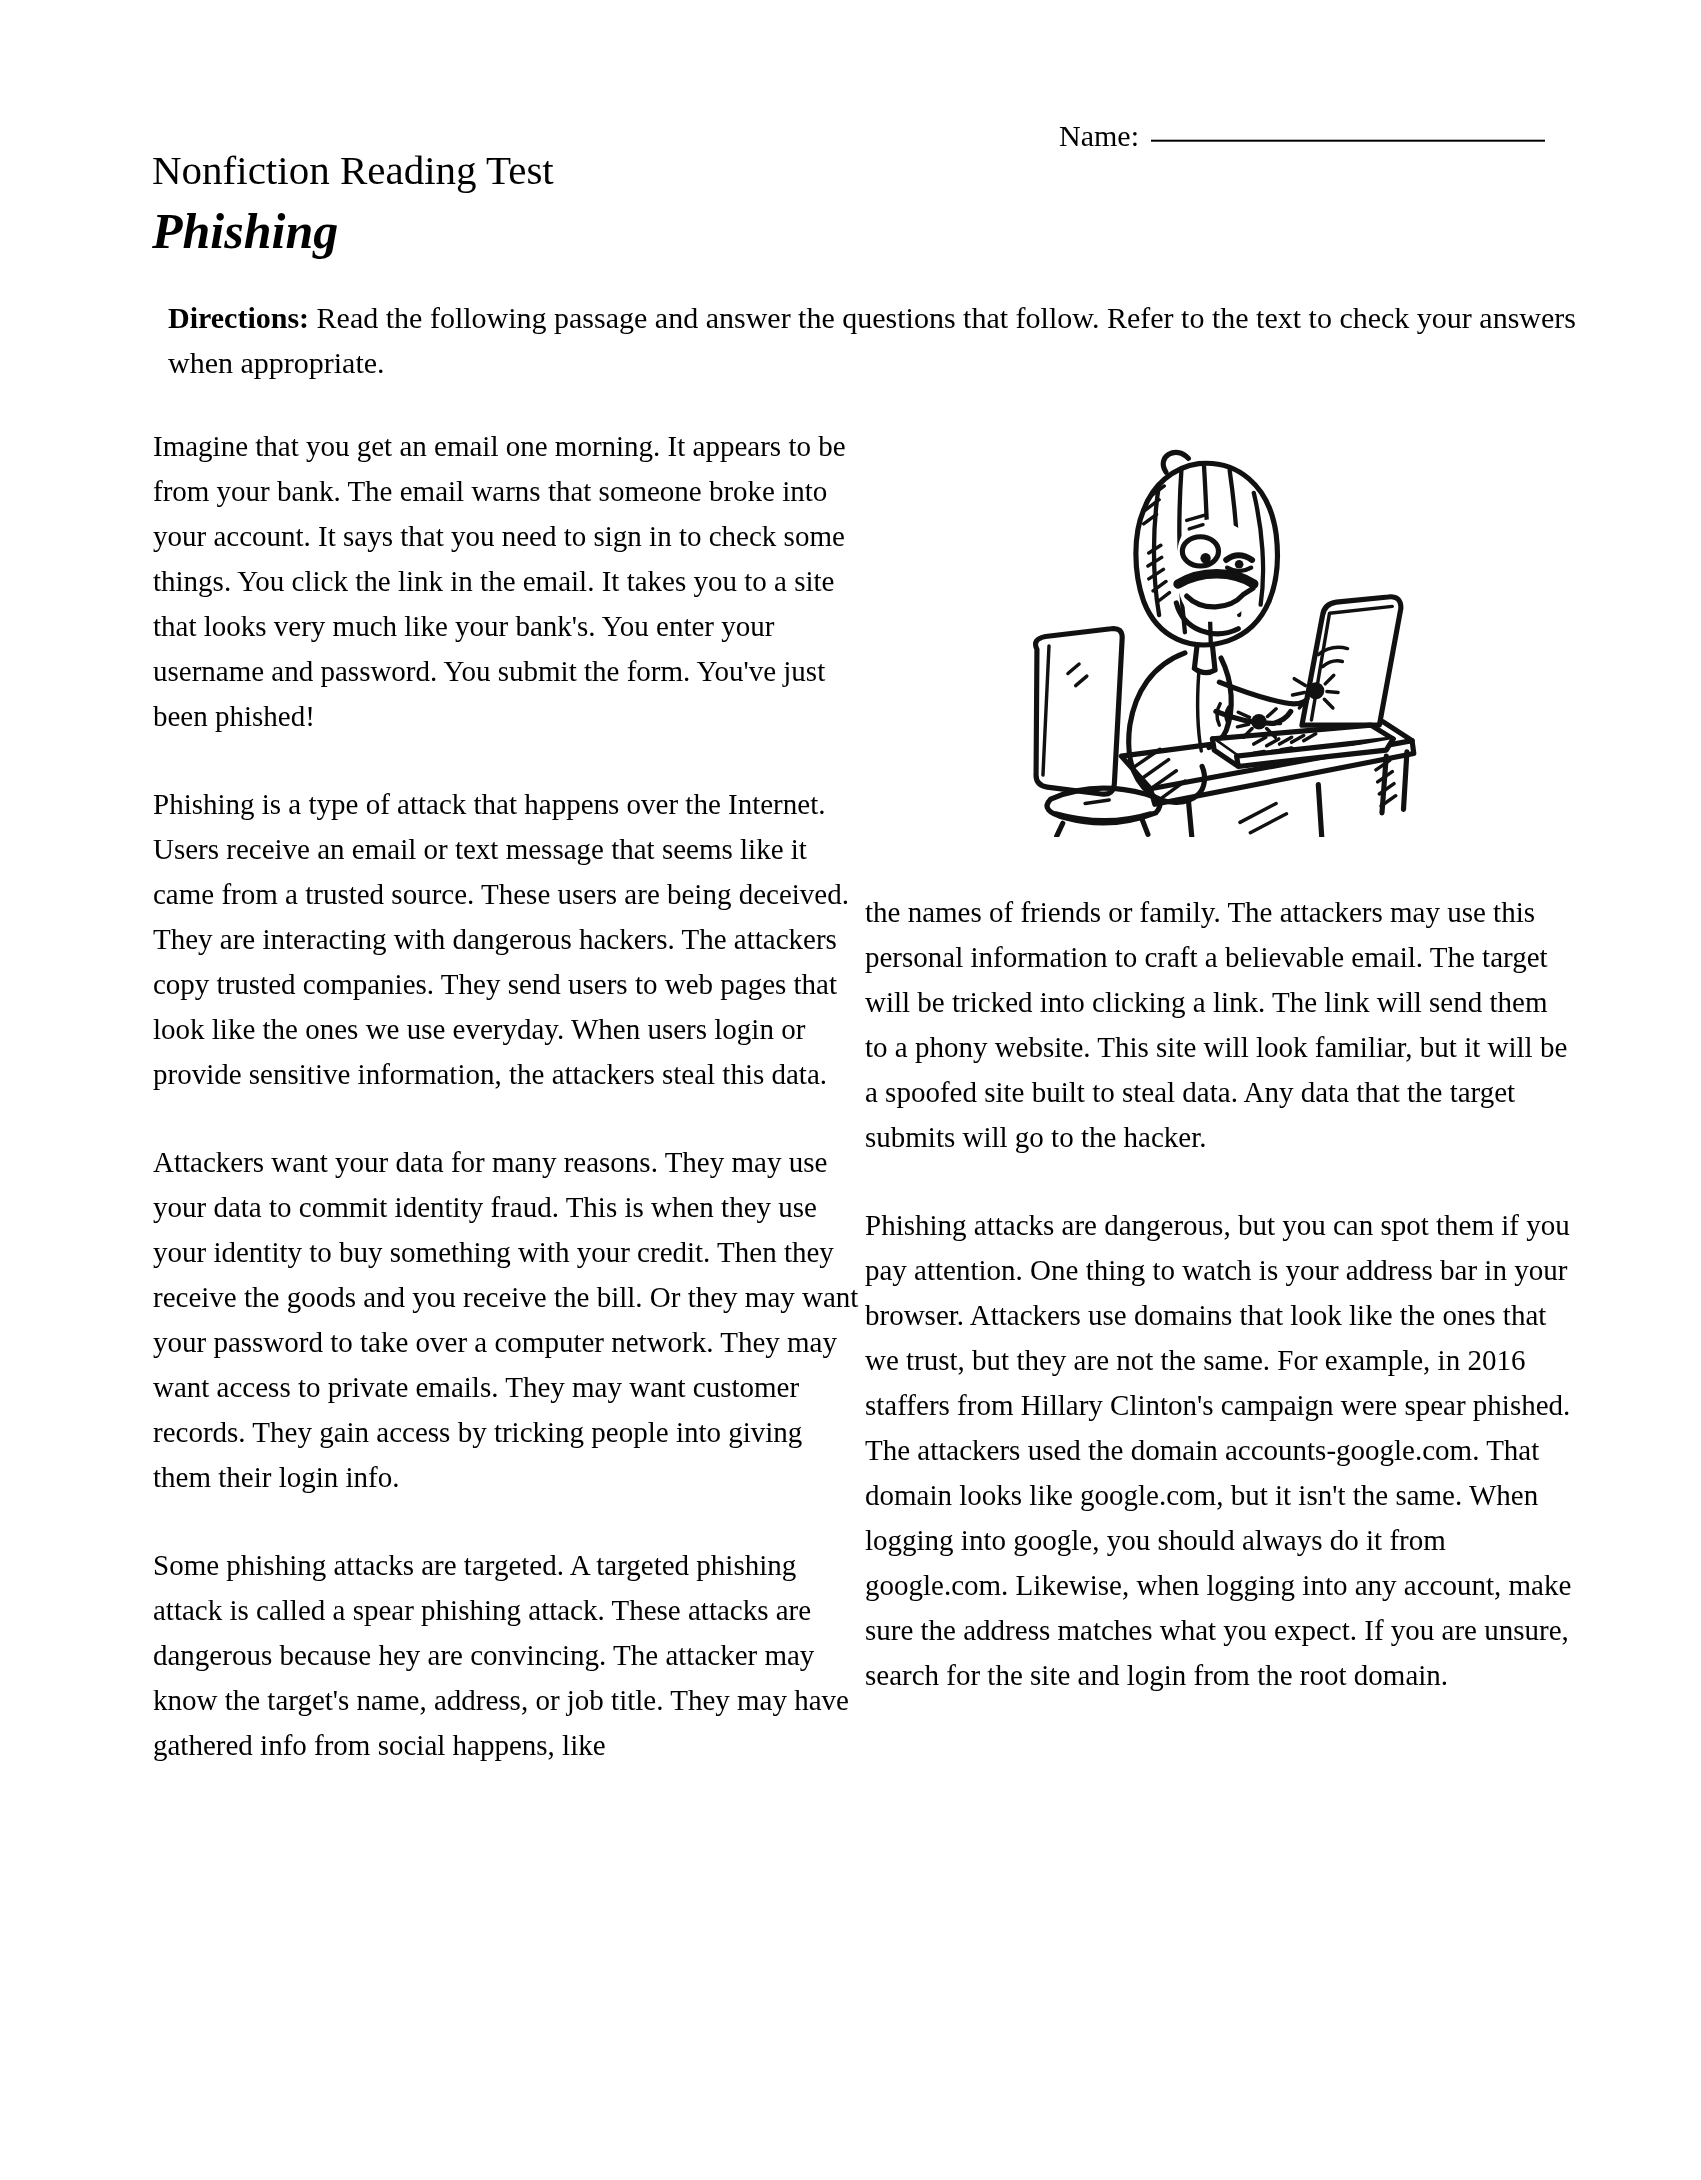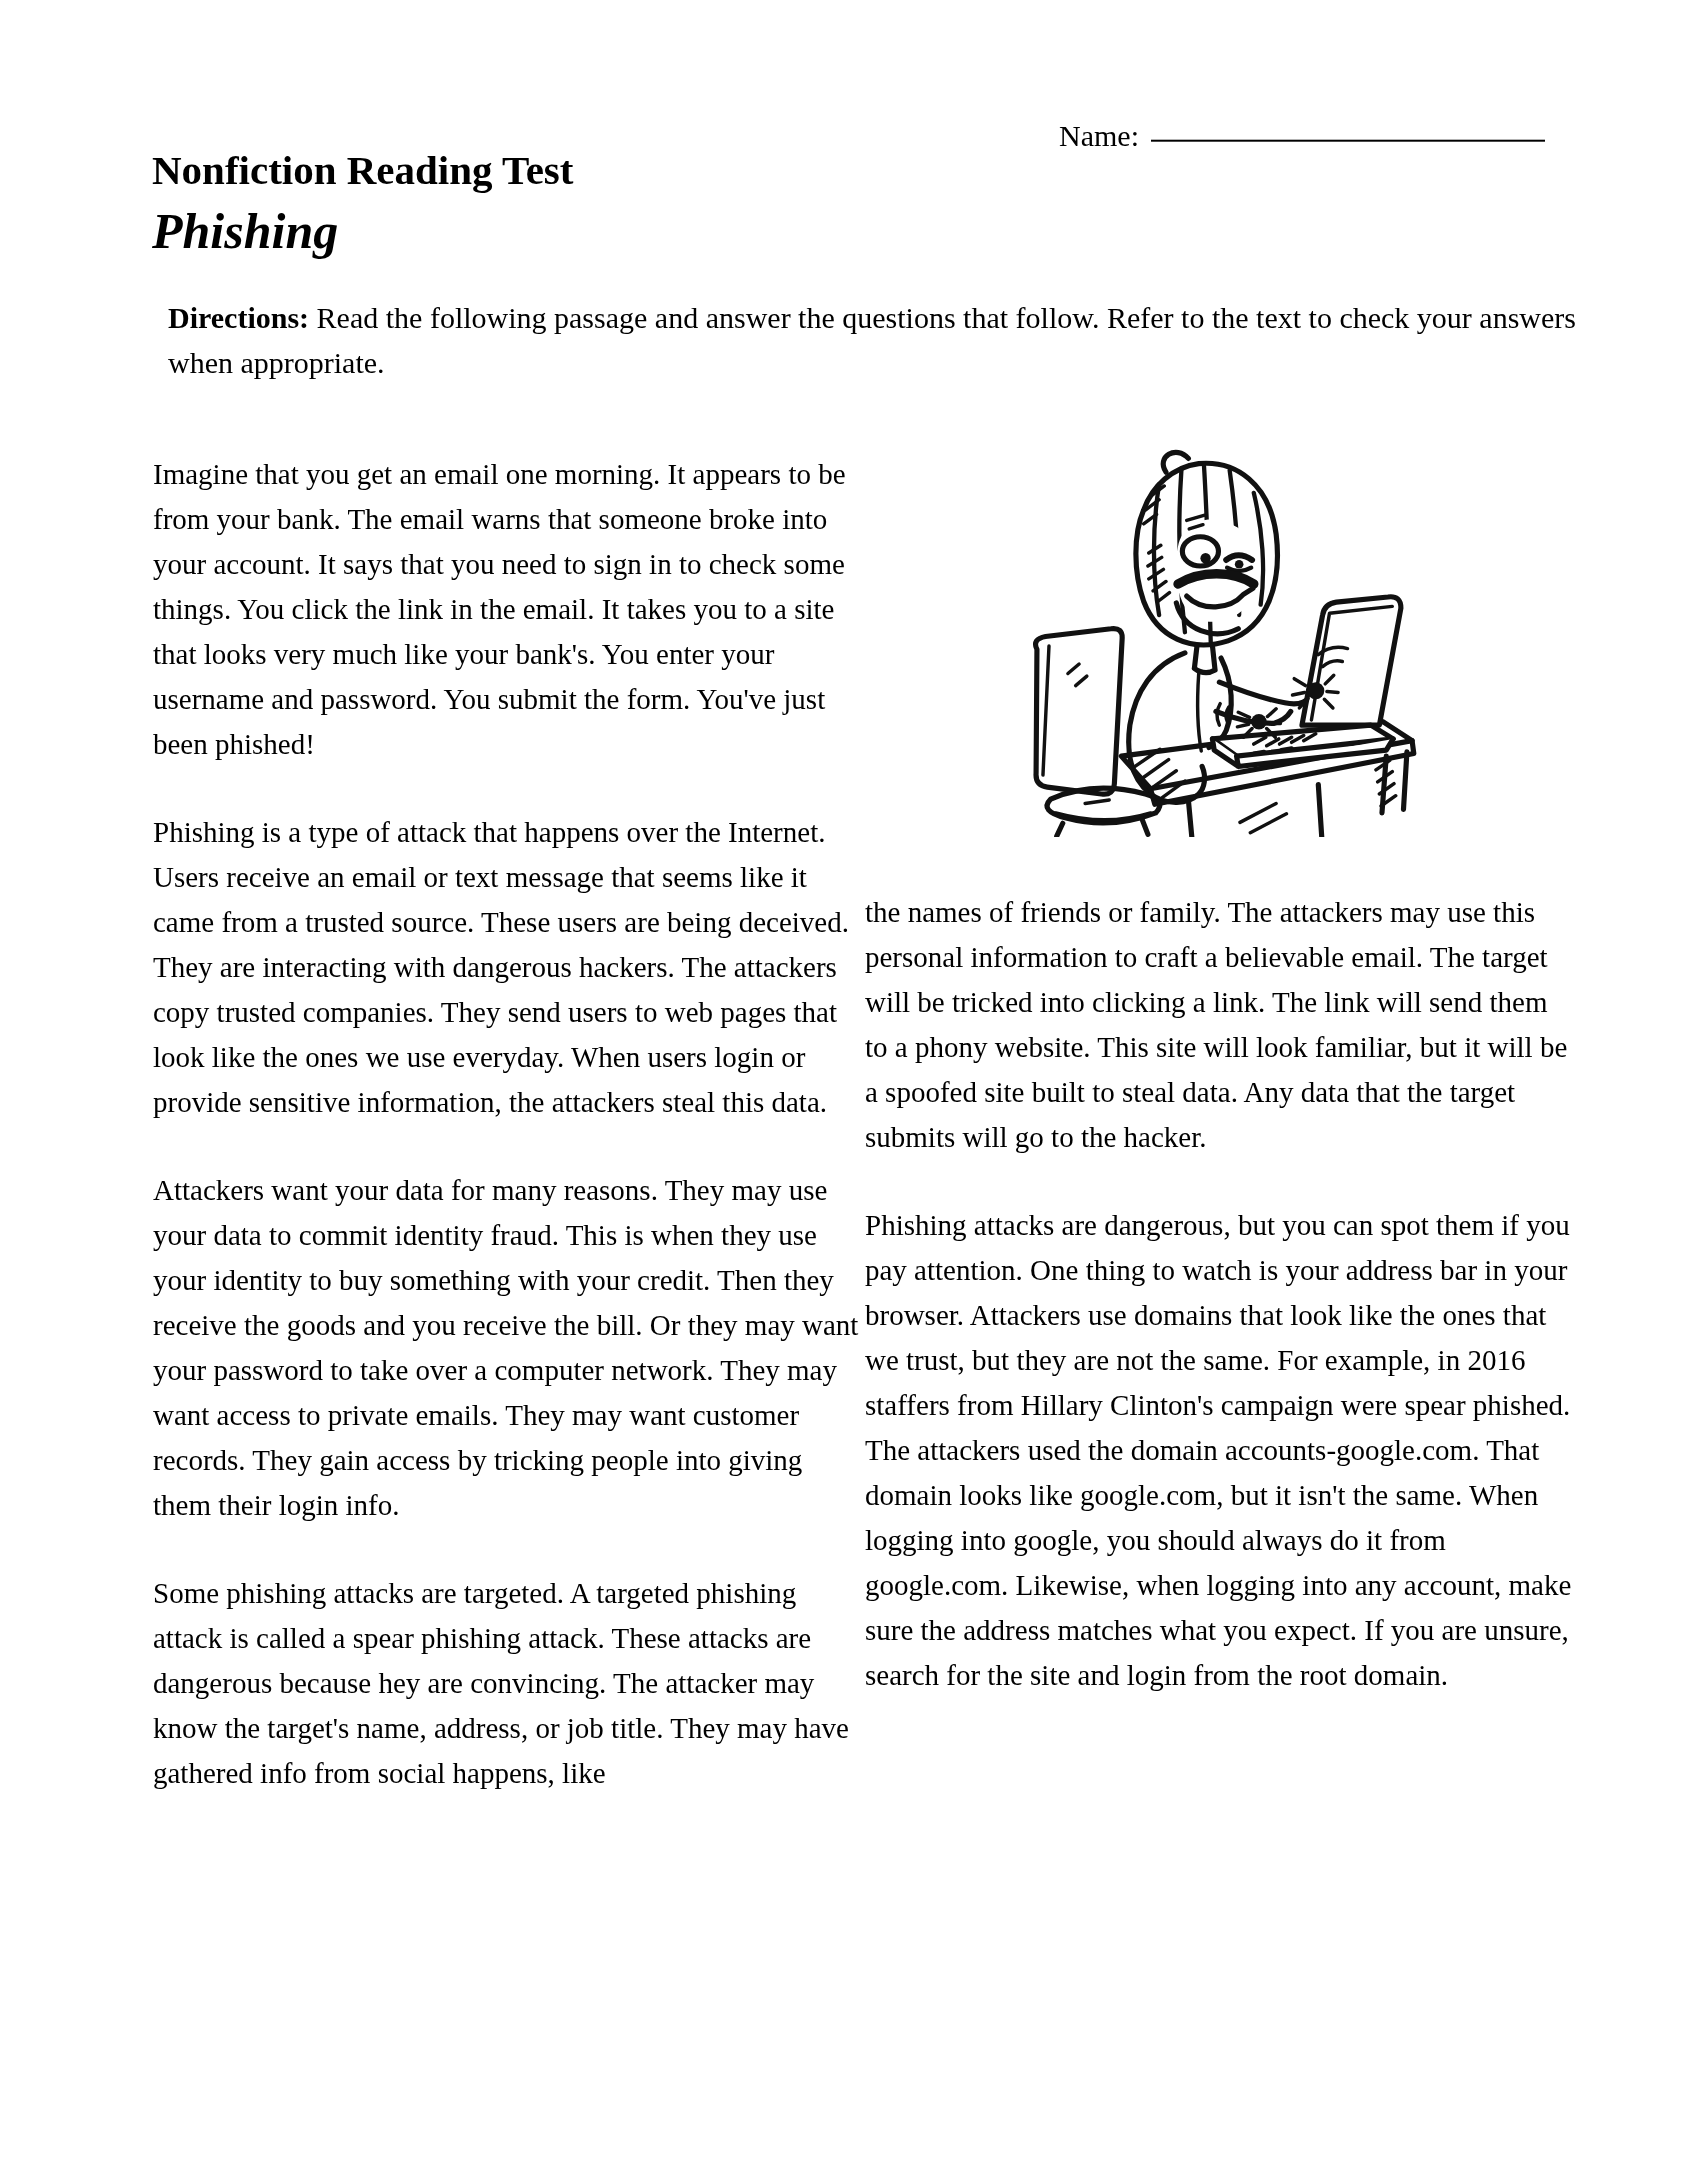--- a/index.html
+++ b/index.html
@@ -3,26 +3,26 @@
 <meta charset="utf-8">
 <style>
   html,body{margin:0;padding:0}
   body{
     width:1701px;height:2181px;background:#ffffff;position:relative;
     font-family:"Liberation Serif","DejaVu Serif",serif;color:#000;overflow:hidden;
   }
   .name-row{position:absolute;left:1059px;top:119px;font-size:30px;white-space:nowrap}
   .name-line{display:inline-block;width:394px;height:0;border-bottom:2.6px solid #000;
     margin-left:12px;transform:translateY(-4.3px)}
-  .title{position:absolute;left:152px;top:147px;font-size:41px;font-weight:bold;margin:0;line-height:1.15}
+  .title{position:absolute;left:152px;top:147px;font-size:41px;font-weight:normal;margin:0;line-height:1.15}
   .subtitle{position:absolute;left:152px;top:203px;font-size:50px;font-weight:bold;font-style:italic;margin:0;line-height:1.15}
   .directions{position:absolute;left:152px;top:279px;width:1421px;font-size:30px;line-height:45px;margin:16px}
   .col{position:absolute;font-size:29px;line-height:45px;text-align:left}
   .col p{margin:0 0 43px 0}
-  .col-left{left:153px;top:452px;width:707px}
+  .col-left{left:153px;top:424px;width:707px}
   .col-right{left:865px;top:890px;width:707px}
   .illustration{position:absolute;left:980px;top:424px;width:520px;height:413px}
 </style>
 </head>
 <body>
 
 <div>
 
   <div class="name-row">
     <span>Name:</span><span class="name-line"></span>

